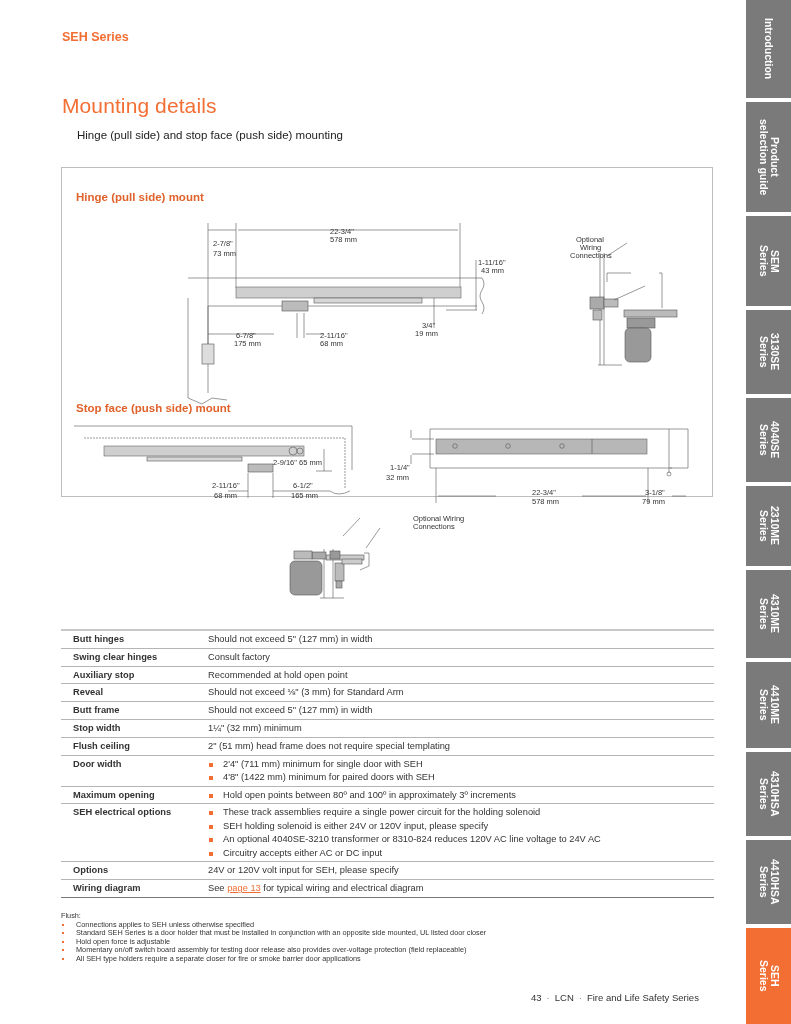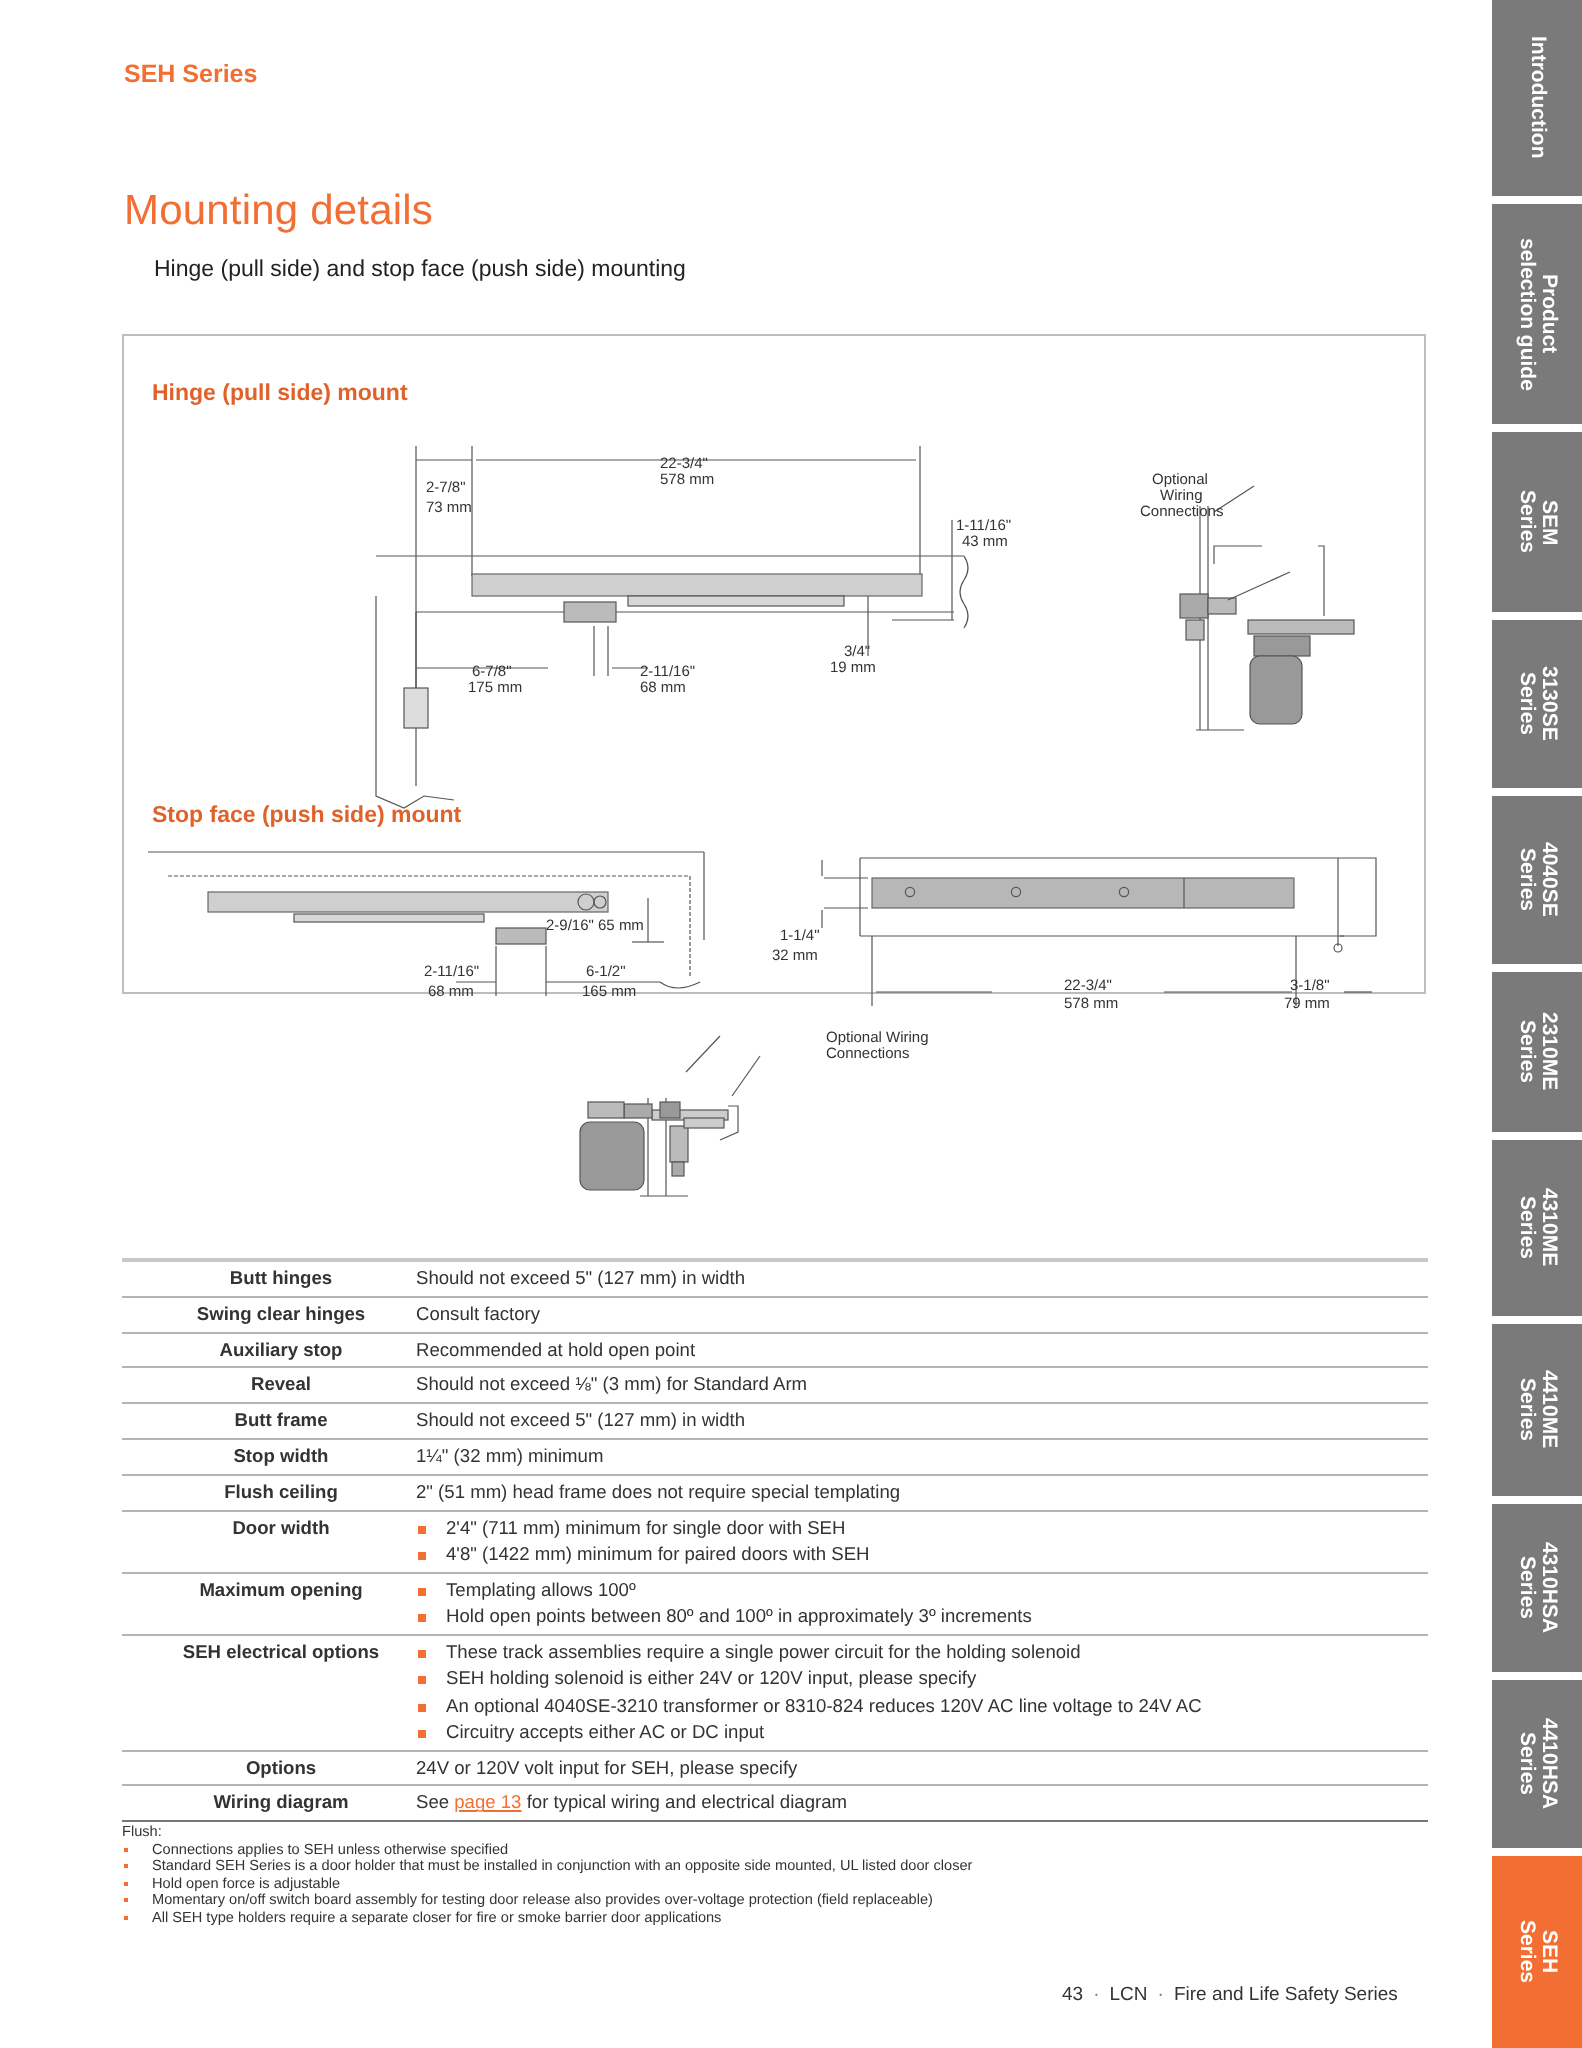--- a/index.html
+++ b/index.html
@@ -13,21 +13,21 @@
   .diagram-box { position: absolute; left: 61px; top: 167px; width: 652px; height: 330px; border: 1px solid #bdbdbd; background: #fff; }
   .diagram-heading { position: absolute; font-size: 11.5px; font-weight: bold; color: #e0622b; }
   .diagram-heading.h1 { left: 14px; top: 23px; }
   .diagram-heading.h2 { left: 14px; top: 234px; }
   .diagram-box svg { position: absolute; left: 0; top: 0; }
   .dim { font-family: "Liberation Sans", sans-serif; font-size: 7.5px; fill: #333; }
 
   .spec-table { position: absolute; left: 61px; top: 629px; width: 653px; border-top: 2px solid #c8c8c8; }
   .spec-row { display: flex; border-bottom: 1px solid #b5b5b5; min-height: 17.8px; padding: 2px 0 1px 0; }
   .spec-row:last-child { border-bottom: 1px solid #777; }
-  .spec-label { width: 147px; padding-left: 12px; font-size: 9.3px; font-weight: bold; color: #333; line-height: 13.5px; text-align: center; }
+  .spec-label { width: 147px; padding-left: 12px; font-size: 9.3px; font-weight: bold; color: #333; line-height: 13.5px; }
   .spec-value { flex: 1; font-size: 9.3px; color: #333; line-height: 13.5px; }
   .spec-value ul { list-style: none; }
   .spec-value li { position: relative; padding-left: 15px; }
   .spec-value li::before { content: ""; position: absolute; left: 1px; top: 5px; width: 4px; height: 4px; background: #f26e33; }
   .link { color: #f26e33; text-decoration: underline; }
 
   .notes { position: absolute; left: 61px; top: 912px; width: 660px; font-size: 7.3px; color: #333; line-height: 8.6px; }
   .notes ul { list-style: none; }
   .notes li { position: relative; padding-left: 15px; }
   .notes li::before { content: ""; position: absolute; left: 1px; top: 3px; width: 2px; height: 2px; background: #f26e33; }
@@ -225,21 +225,20 @@
         <ul>
           <li>2'4" (711 mm) minimum for single door with SEH</li>
           <li>4'8" (1422 mm) minimum for paired doors with SEH</li>
         </ul>
       </div>
     </div>
     <div class="spec-row">
       <div class="spec-label">Maximum opening</div>
       <div class="spec-value">
         <ul>
-          <li>Templating allows 100º</li>
           <li>Hold open points between 80º and 100º in approximately 3º increments</li>
         </ul>
       </div>
     </div>
     <div class="spec-row">
       <div class="spec-label">SEH electrical options</div>
       <div class="spec-value">
         <ul>
           <li>These track assemblies require a single power circuit for the holding solenoid</li>
           <li>SEH holding solenoid is either 24V or 120V input, please specify</li>

